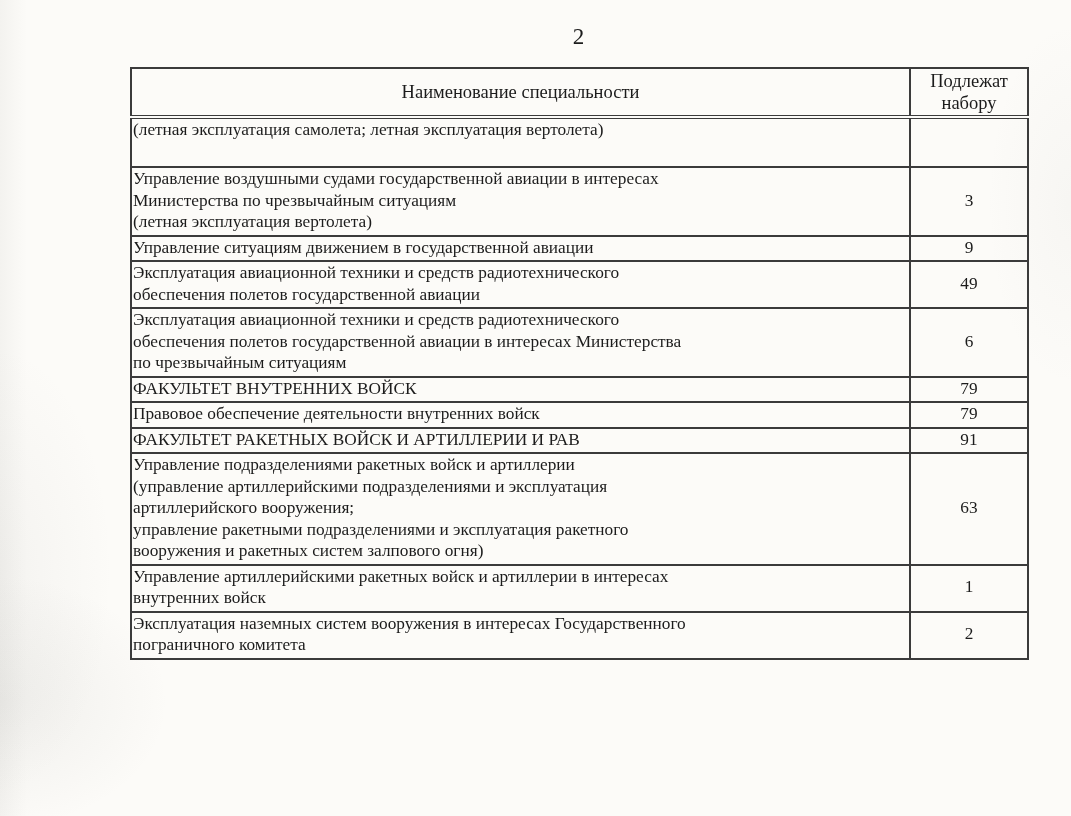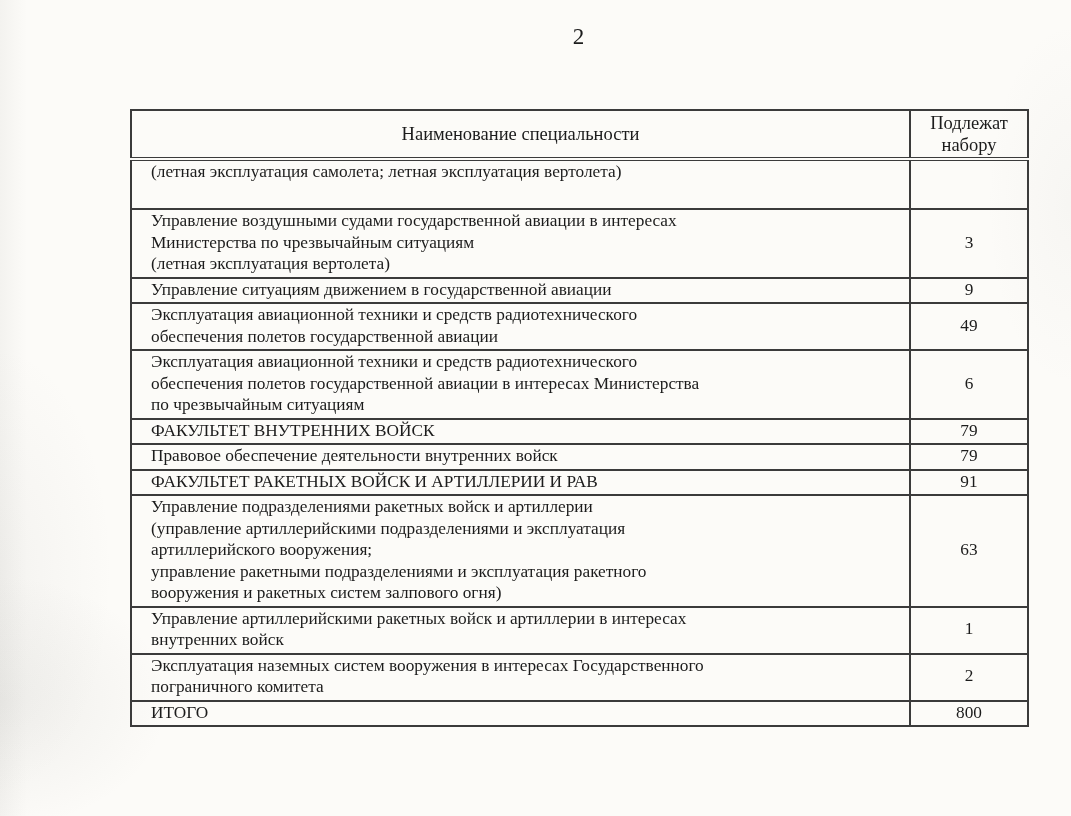--- a/index.html
+++ b/index.html
@@ -35,21 +35,20 @@
     line-height: 26px;
   }
   table.spec-table {
     position: absolute;
     left: 130px;
     top: 67px;
     width: 897px;
     border-collapse: collapse;
     table-layout: fixed;
     background: transparent;
-    margin-top: 42px;
   }
   .spec-table col.c-name  { width: 779px; }
   .spec-table col.c-value { width: 118px; }
   .spec-table th, .spec-table td {
     border: 2px solid #3b3b3b;
     font-size: 17.3px;
     line-height: 21.5px;
     overflow: hidden;
   }
   .spec-table thead th {
@@ -59,21 +58,21 @@
     height: 44px;
     text-align: center;
     vertical-align: middle;
     border-bottom: 4px double #3b3b3b;
     white-space: pre-line;
     padding: 1px 4px;
   }
   .spec-table td.col-name {
     text-align: left;
     vertical-align: top;
-    padding: 0px 6px 2px 19px;
+    padding: 0px 6px 2px 1px;
     white-space: pre-line;
     border-radius: 11px;
   }
   .spec-table td.col-value {
     text-align: center;
     vertical-align: middle;
     padding: 0 2px 2px 2px;
   }
   .spec-table tbody tr:first-child td.col-name,
   .spec-table tbody tr:first-child td.col-value {
@@ -150,19 +149,15 @@
         <tr>
           <td class="col-name">Управление артиллерийскими ракетных войск и артиллерии в интересах
 внутренних войск</td>
           <td class="col-value">1</td>
         </tr>
         <tr>
           <td class="col-name">Эксплуатация наземных систем вооружения в интересах Государственного
 пограничного комитета</td>
           <td class="col-value">2</td>
         </tr>
-        <tr class="bold-row">
-          <td class="col-name">ИТОГО</td>
-          <td class="col-value">800</td>
-        </tr>
       </tbody>
   </table>
 </div>
 
 </body></html>

